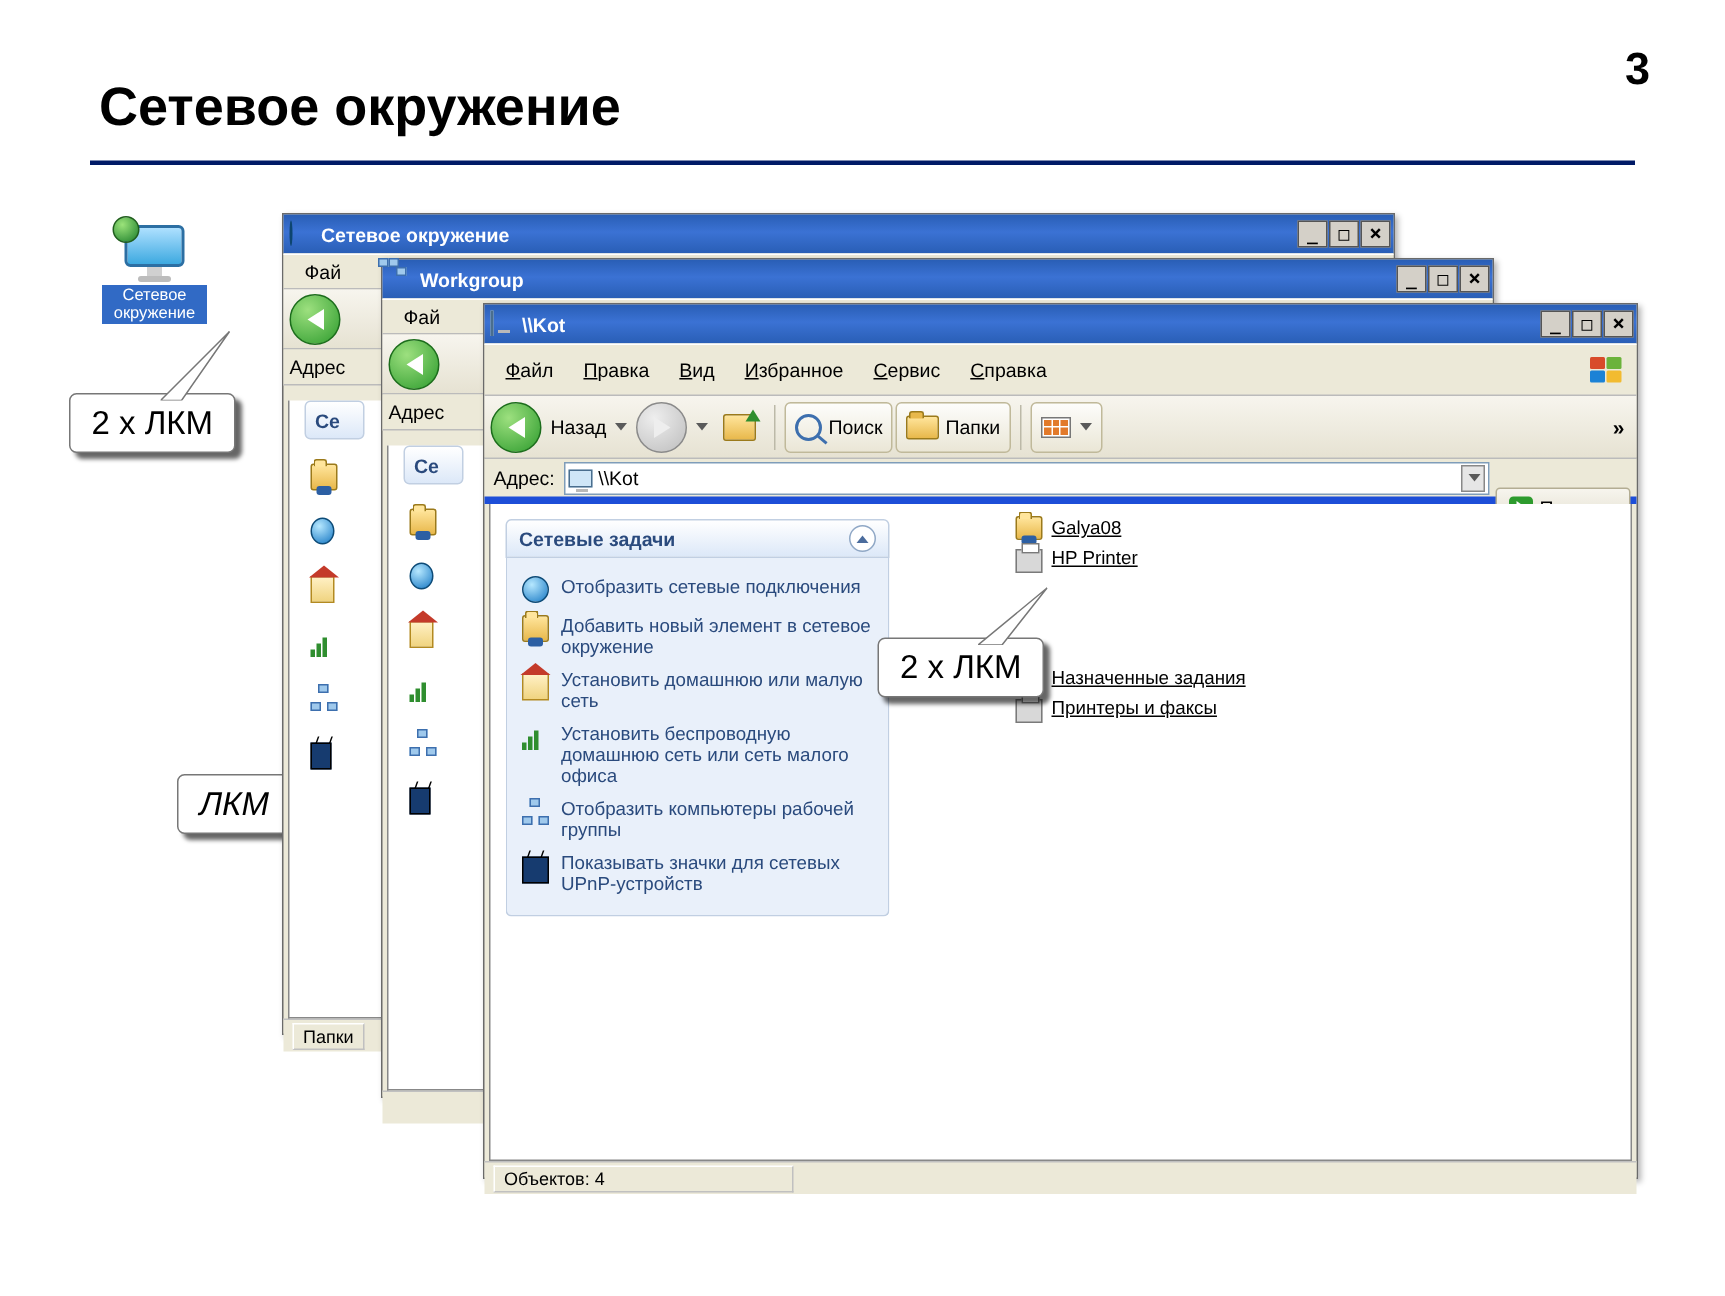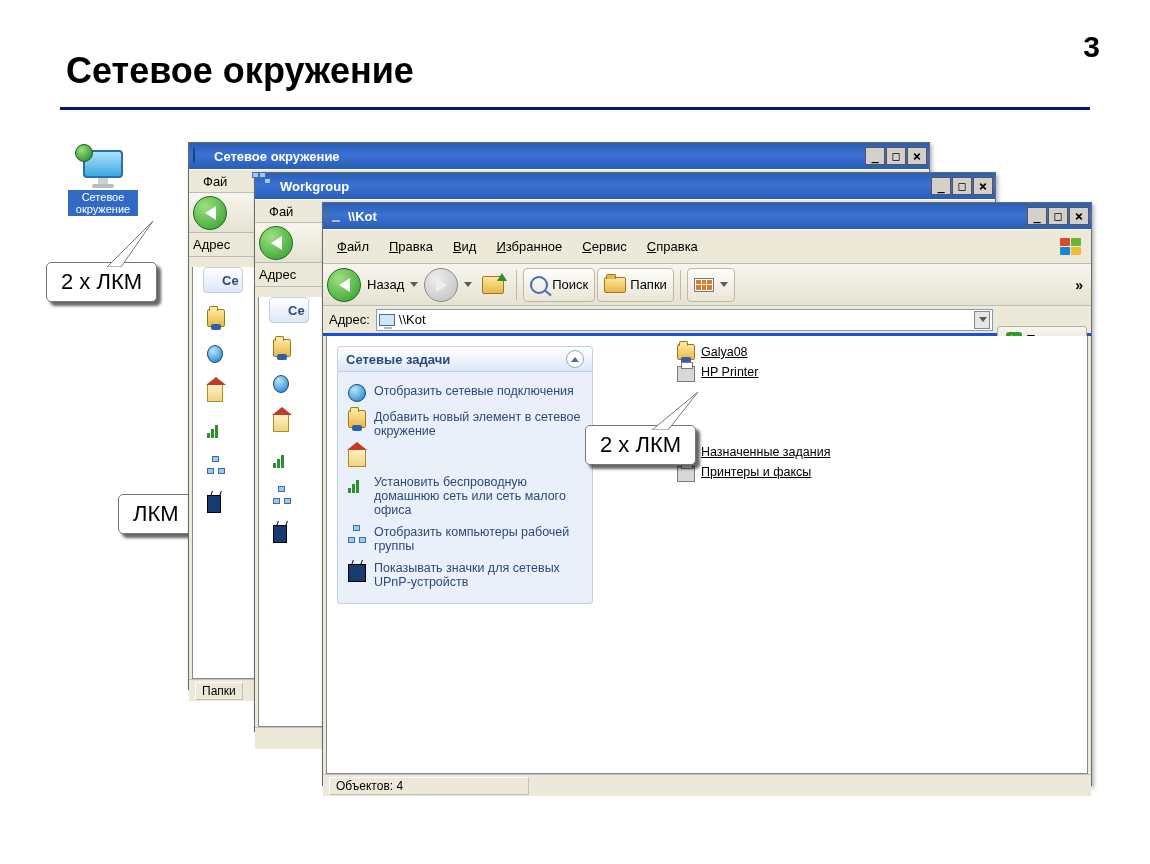--- a/index.html
+++ b/index.html
@@ -52,21 +52,21 @@
   .folder-up { width:22px; height:18px; background:linear-gradient(#ffe59c,#e8b84b); border:1px solid #9b7a1b; border-radius:2px; position:relative; }
   .folder-up .uparrow { position:absolute; right:-4px; top:-4px; width:0;height:0;border-left:5px solid transparent;border-right:5px solid transparent;border-bottom:8px solid #2f8e2f; }
   .magnifier { width:18px; height:18px; border:2px solid #3d6fae; border-radius:50%; position:relative; }
   .magnifier::after { content:''; position:absolute; width:8px; height:2px; background:#3d6fae; right:-6px; bottom:-2px; transform:rotate(40deg); }
   .folder-ic { width:22px; height:16px; background:linear-gradient(#ffe59c,#e8b84b); border:1px solid #9b7a1b; border-radius:2px; position:relative; }
   .folder-ic::before { content:''; position:absolute; left:1px; top:-4px; width:8px; height:4px; background:#e8b84b; border:1px solid #9b7a1b; border-bottom:none; border-radius:2px 2px 0 0; }
   .views-ic { width:20px; height:14px; border:1px solid #777; background:#fff; display:grid; grid-template-columns:repeat(3,1fr); grid-template-rows:repeat(2,1fr); gap:1px; padding:1px;}
   .views-ic span{background:#e27a2a;}
   .more { margin-left:auto; margin-right:8px; font-weight:bold; font-size:14px; }
 
-  .addrbar { height:30px; background:#ece9d8; border-bottom:3px solid #1d4ed8; display:flex; align-items:center; padding:0 4px; font-size:13px; gap:4px; }
+  .addrbar { height:30px; background:#ece9d8; border-bottom:5px solid #1d4ed8; display:flex; align-items:center; padding:0 4px; font-size:13px; gap:4px; }
   .addrbar .lbl { padding:0 2px; }
   .addrbox { flex:1; height:22px; background:#fff; border:1px solid #7f9db9; display:flex; align-items:center; padding:0 2px; gap:4px; }
   .addrbox .drop { width:16px; height:18px; background:#e6e6e6; border:1px solid #888; display:flex;align-items:center;justify-content:center; }
   .gobtn { height:24px; background:linear-gradient(#f7f5ee,#e0dccb); border:1px solid #b3ad93; border-radius:3px; display:flex; align-items:center; padding:13px 8px; gap:4px;margin-top:40px; }
   .gobtn .arrow { width:16px;height:16px;background:#2d9b2d;border-radius:3px;display:flex;align-items:center;justify-content:center;}
   .gobtn .arrow div{width:0;height:0;border-top:5px solid transparent;border-bottom:5px solid transparent;border-left:7px solid #fff;}
 
   .content { background:#fff; border:1px solid #888; border-top:none; position:relative; }
   .sidepanel { position:absolute; left:10px; top:10px; width:256px; }
   .sp-head { height:26px; background:linear-gradient(#fff,#dce8f8); border:1px solid #c1cfe2; border-radius:4px 4px 0 0; display:flex; align-items:center; padding:0 8px; font-weight:bold; color:#2a4a7d; font-size:13px; }
@@ -91,21 +91,21 @@
   .i-network{position:relative;width:18px;height:16px;} .i-network span{position:absolute;width:7px;height:6px;background:#9fc9ec;border:1px solid #3d6fae;} .i-network span:nth-child(1){left:5px;top:0;} .i-network span:nth-child(2){left:0;bottom:0;} .i-network span:nth-child(3){right:0;bottom:0;}
   .i-tv{width:14px;height:11px;background:#163b6f;border:1px solid #000;position:relative;margin-top:3px;} .i-tv::before{content:'';position:absolute;left:3px;top:-5px;width:8px;height:5px;border-left:1px solid #000;border-right:1px solid #000;transform:skewX(-20deg);}
   .i-folder-s{width:18px;height:14px;background:linear-gradient(#ffe59c,#e8b84b);border:1px solid #9b7a1b;border-radius:2px;position:relative;} .i-folder-s::before{content:'';position:absolute;left:1px;top:-4px;width:7px;height:4px;background:#ffe59c;border:1px solid #9b7a1b;border-bottom:none;border-radius:2px 2px 0 0;}
   .i-folder-share .hand{position:absolute;bottom:-4px;left:3px;width:10px;height:6px;background:#2c5fa3;border-radius:2px;}
   .i-pc{width:16px;height:12px;background:#cfe6f7;border:1px solid #4a6e8e;margin-top:1px;position:relative;} .i-pc::after{content:'';position:absolute;left:4px;top:12px;width:8px;height:2px;background:#b9b9b9;}
   .i-printer{width:16px;height:10px;background:#d8d8d8;border:1px solid #7a7a7a;margin-top:3px;position:relative;} .i-printer::before{content:'';position:absolute;left:3px;top:-5px;width:10px;height:5px;background:#fff;border:1px solid #7a7a7a;}
   .i-sched{width:16px;height:14px;background:#fff;border:1px solid #9b7a1b;position:relative;} .i-sched::after{content:'';position:absolute;left:2px;top:2px;width:11px;height:9px;background:repeating-linear-gradient(#f4c96a 0 2px,#fff 2px 4px);}
   
   .partial-menubar { height:24px; background:#ece9d8; border-top:1px solid #fff; border-bottom:1px solid #bbb; display:flex; align-items:center; font-size:13px; padding-left:4px; }
   .partial-addr { height:24px; background:#ece9d8; border-bottom:1px solid #bbb; font-size:13px; display:flex; align-items:center; padding-left:4px; }
-  .partial-panelhead { height:26px; margin:10px; width:40px; background:linear-gradient(#fff,#dce8f8); border:1px solid #c1cfe2; border-radius:4px; display:flex; align-items:center; padding-left:18px; font-weight:bold; color:#2a4a7d; font-size:13px;}
+  .partial-panelhead { height:26px; margin:10px; width:40px; background:linear-gradient(#fff,#dce8f8); border:1px solid #c1cfe2; border-radius:4px; display:flex; align-items:center; padding-left:6px; font-weight:bold; color:#2a4a7d; font-size:13px;}
   .icon-stack { display:flex; flex-direction:column; gap:18px; padding:6px 0 0 14px; }
   .icon-stack .ic{height:18px;}
 </style>
 </head>
 <body>
 
 <div class="slide">
   <div class="pagenum">3</div>
   <div class="title">Сетевое окружение</div>
   <div class="hr"></div>
@@ -120,21 +120,21 @@
     <div class="desktop-icon-label">Сетевое окружение</div>
   </div>
 
   <div class="callout" style="left:46px; top:262px;">
     <span>2 х ЛКМ</span>
     <svg class="ptr" style="left:60px;top:-46px;" width="50" height="50">
         <polygon points="0,50 14,50 46,4" fill="#fff" stroke="#777"></polygon>
       </svg>
   </div>
 
-  <div class="callout" style="left:118px; top:494px;">
+  <div class="callout" style="left:118px; top:516px;font-style:italic;">
     <span>ЛКМ</span>
     <svg class="ptr" style="left:70px;top:8px;" width="56" height="24">
         <polygon points="0,4 0,20 54,12" fill="#fff" stroke="#777"></polygon>
       </svg>
   </div>
 
   <div class="win" style="left:188px; top:142px; width:742px; height:548px;">
     <div class="titlebar">
       <span class="ticon"><span class="tbar-icon-globe"></span></span>
       <span>Сетевое окружение</span>
@@ -328,20 +328,21 @@
               <span>Отобразить сетевые подключения</span>
             </div>
           <div class="task">
               <div class="ic i-folder-s i-folder-share">
                 <div class="hand"></div>
               </div>
               <span>Добавить новый элемент в сетевое окружение</span>
             </div>
           <div class="task">
               <div class="ic i-home"></div>
+              <span>Установить домашнюю или малую сеть</span>
             </div>
           <div class="task">
               <div class="ic i-signal">
                 <span></span>
                 <span></span>
                 <span></span>
               </div>
               <span>Установить беспроводную домашнюю сеть или сеть малого офиса</span>
             </div>
           <div class="task">

